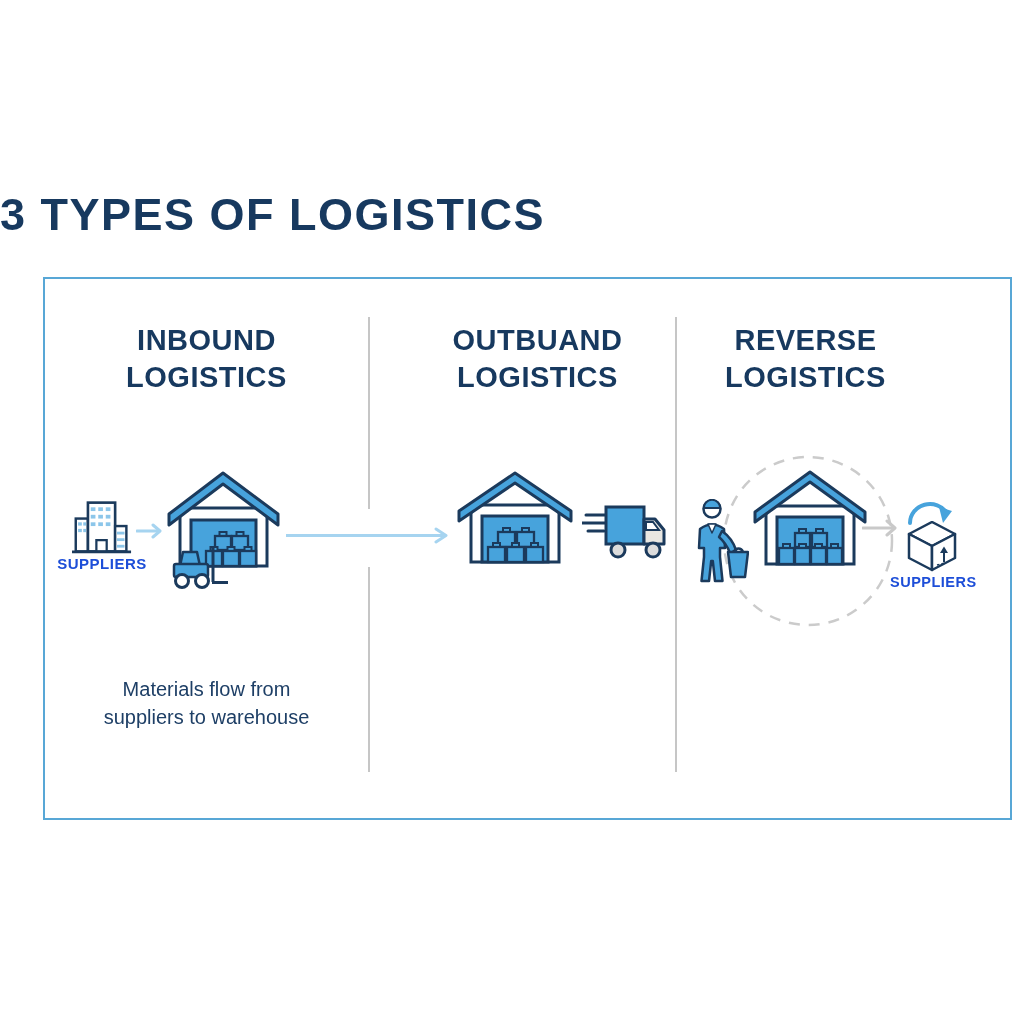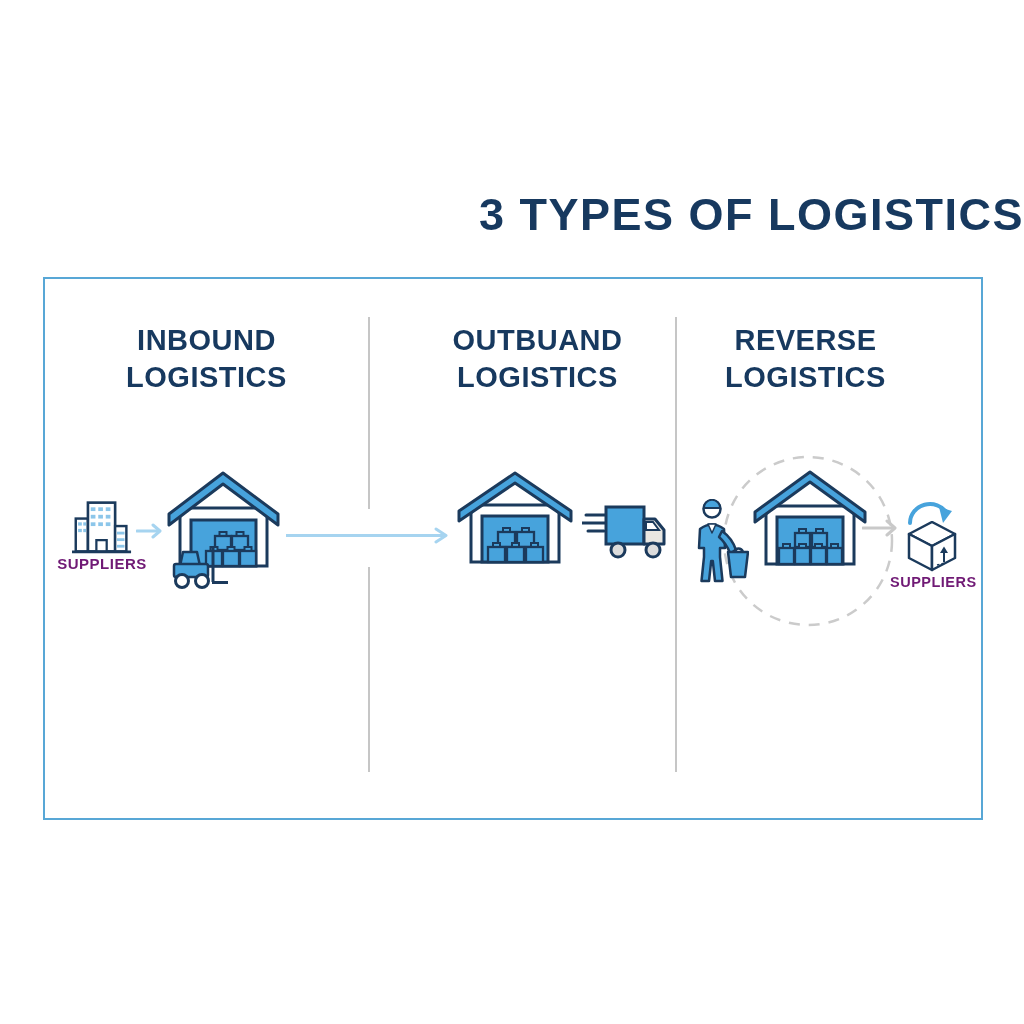--- a/index.html
+++ b/index.html
@@ -1,38 +1,38 @@
 <!DOCTYPE html>
 <html><head>
 <meta charset="utf-8">
 <style>
   html,body{margin:0;padding:0;background:#fff;}
   .canvas{position:relative;width:1024px;height:1024px;background:#fff;overflow:hidden;
           font-family:"Liberation Sans", sans-serif;color:#17395f;}
-  .title{position:absolute;top:189px;left:0;width:1024px;text-align:right;
+  .title{position:absolute;top:189px;left:0;width:1024px;text-align:left;
          font-size:45px;font-weight:bold;letter-spacing:1.5px;color:#17395f;white-space:pre-line;}
   .frame{position:absolute;left:43px;top:277px;width:936px;height:539px;
-         border:2.5px solid #58a7d6;background:#fff;}
+         border:2.5px solid #58a7d6;background:#fff;padding-left:29px;}
   .divider{position:absolute;width:2px;background:#c6c6c6;}
   .d1a{left:323px;top:38px;height:192px;}
   .d1b{left:323px;top:288px;height:205px;}
   .d2{left:630px;top:38px;height:455px;}
   .col-heading{position:absolute;top:43px;text-align:center;font-size:29px;font-weight:bold;
                letter-spacing:0.5px;line-height:37px;color:#17395f;white-space:pre-line;}
   .h1{left:0;width:323px;}
   .h2{left:323px;width:339px;}
   .h3{left:630px;width:261px;}
   .caption{position:absolute;top:396px;text-align:center;font-size:20px;line-height:28px;
            color:#1e3f66;white-space:pre-line;}
   .c1{left:0;width:323px;}
   .c2{left:323px;width:307px;}
   .c3{left:630px;width:306px;}
   .icon{position:absolute;}
   .small-label{position:absolute;text-align:center;font-size:15px;font-weight:bold;
-               letter-spacing:0.5px;color:#701a75;}
+               letter-spacing:0.5px;color:#1d4ed8;}
   .lbl-suppliers{left:50px;top:555px;width:104px;}
   .lbl-customer{left:890px;top:574px;width:84px;font-size:14.5px;}
 </style>
 </head>
 <body>
 
 <div class="canvas">
 
   <div class="title">3 TYPES OF LOGISTICS</div>
 
@@ -41,20 +41,22 @@
     <div class="divider d1b"></div>
     <div class="divider d2"></div>
 
     <div class="col-heading h1">INBOUND
 LOGISTICS</div>
     <div class="col-heading h2">OUTBUAND
 LOGISTICS</div>
     <div class="col-heading h3">REVERSE
 LOGISTICS</div>
 
+    <div class="caption c1">Materials flow from
+suppliers to warehouse</div>
   </div>
 
   <svg class="icon" style="left:72px;top:497px;" width="60" height="60" viewBox="0 0 64 62">
     <rect x="4" y="22" width="13" height="35" fill="#fff" stroke="#1b3a5c" stroke-width="2.6"></rect>
     <rect x="17" y="5" width="29" height="52" fill="#fff" stroke="#1b3a5c" stroke-width="2.8"></rect>
     <rect x="46" y="30" width="12" height="27" fill="#fff" stroke="#1b3a5c" stroke-width="2.6"></rect>
     <g fill="#8cc6ea">
       <rect x="20" y="10" width="5" height="4"></rect>
         <rect x="28" y="10" width="5" height="4"></rect>
         <rect x="36" y="10" width="5" height="4"></rect>

